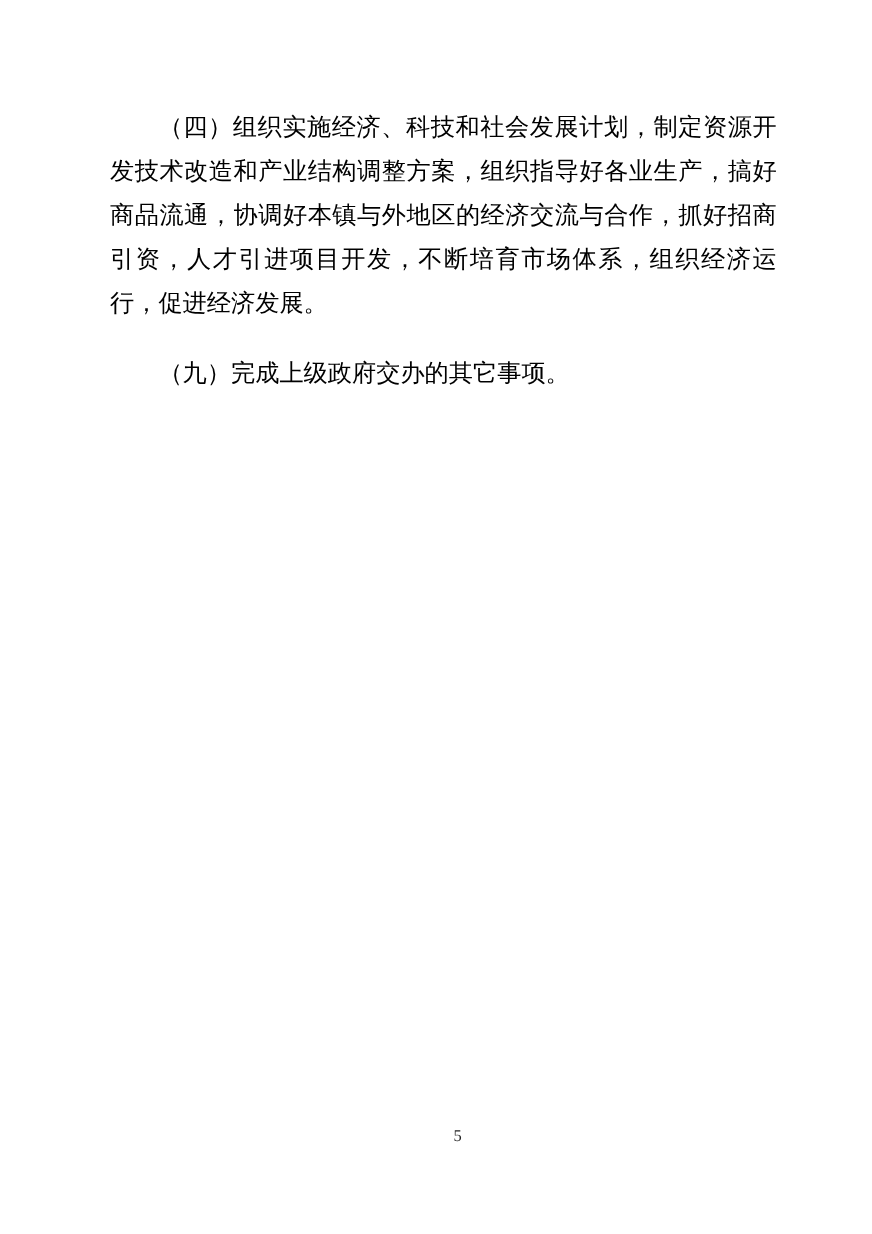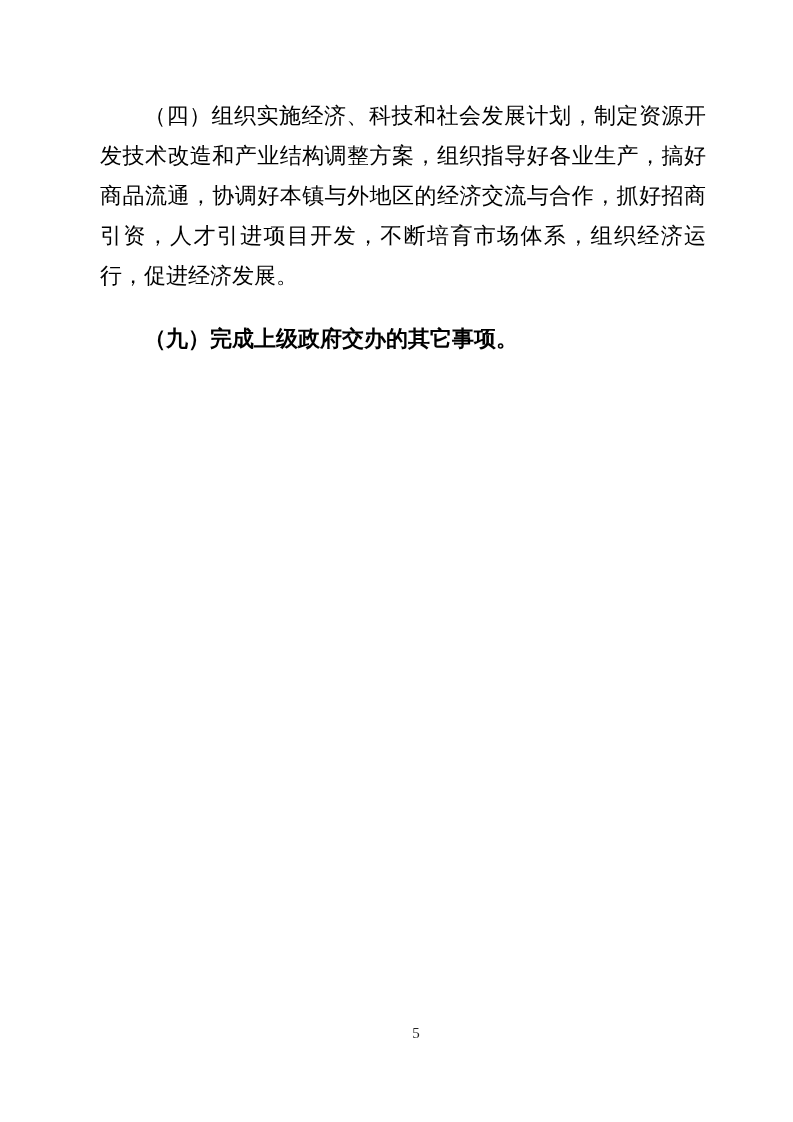--- a/index.html
+++ b/index.html
@@ -27,21 +27,20 @@
     font-size: 22px;
     line-height: 40px;
     text-indent: 2em;
     text-align: justify;
     margin: 0 0 23px 0;
     letter-spacing: 0;
     word-break: break-all;
   }
   .para.extra-space {
     margin-top: 14px;
-    font-weight: bold;
   }
   .footer {
     position: absolute;
     left: 0;
     top: 1024px;
     width: 100%;
     text-align: center;
     font-size: 15px;
     line-height: 18px;
     color: #222222;

